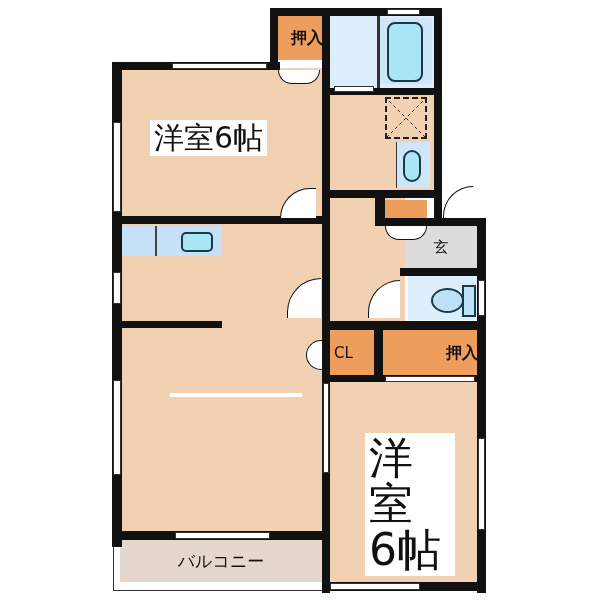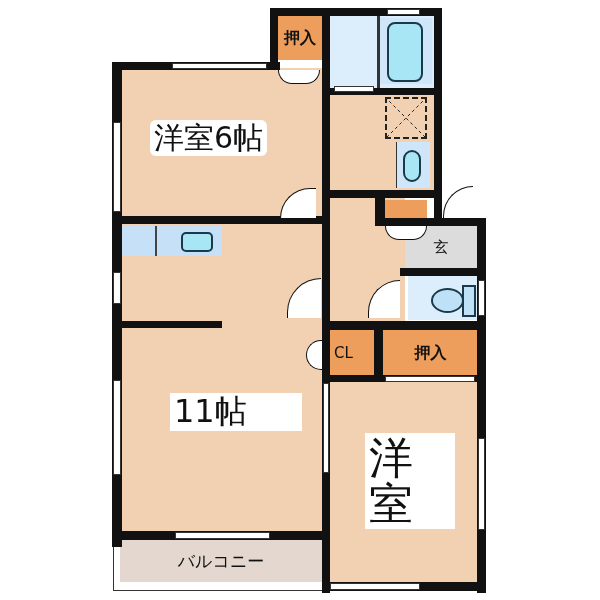--- a/index.html
+++ b/index.html
@@ -1,21 +1,21 @@
 <!DOCTYPE html>
 <html><head>
 <meta charset="utf-8">
 <style>
   html,body{margin:0;padding:0;background:#fff;}
   body{width:600px;height:600px;position:relative;overflow:hidden;font-family:"DejaVu Sans",sans-serif;}
   .abs{position:absolute;box-sizing:border-box;}
   .wall{position:absolute;background:#111;}
   .room{position:absolute;background:#f2d1b3;}
   .wet{position:absolute;background:#dceefb;}
-  .storage{position:absolute;background:#ee9e5c;display:flex;align-items:center;justify-content:center;color:#111;font-weight:bold;}
+  .storage{position:absolute;background:#ee9e5c;display:flex;align-items:center;justify-content:flex-end;color:#111;font-weight:bold;}
   .grey{position:absolute;background:#dcdcdc;}
   .label{position:absolute;background:#fff;color:#111;text-align:left;line-height:1.05;}
   .win{position:absolute;background:#fff;border:1px solid #333;box-sizing:border-box;}
   .door-arc{position:absolute;border:1.5px solid #111;background:#fff;box-sizing:border-box;}
 </style>
 </head>
 <body>
 
 <div class="room" style="left:120px;top:68px;width:205px;height:150px;"></div>
 <div class="room" style="left:120px;top:224px;width:205px;height:310px;"></div>
@@ -99,19 +99,19 @@
 <div class="door-arc" style="left:280px;top:188px;width:36px;height:30px;border-radius:36px 0 0 0;border-right:none;border-bottom:none;"></div>
 <div class="door-arc" style="left:287px;top:278px;width:34px;height:40px;border-radius:34px 0 0 0;border-right:none;border-bottom:none;"></div>
 <div class="door-arc" style="left:368px;top:280px;width:32px;height:38px;border-radius:32px 0 0 0;border-right:none;border-bottom:none;"></div>
 <div class="door-arc" style="left:443px;top:186px;width:30px;height:32px;border-radius:30px 0 0 0;border-right:none;border-bottom:none;"></div>
 <div class="door-arc" style="left:278px;top:70px;width:42px;height:14px;border-radius:0 0 20px 20px;border-top:none;"></div>
 <div class="door-arc" style="left:385px;top:226px;width:42px;height:14px;border-radius:0 0 20px 20px;border-top:none;"></div>
 <div class="door-arc" style="left:306px;top:340px;width:16px;height:30px;border-radius:16px 0 0 16px;border-right:none;"></div>
 <div class="win" style="left:385px;top:376px;width:90px;height:6px;"></div>
 <div class="win" style="left:334px;top:86px;width:40px;height:6px;"></div>
 
-<div class="label" style="left:150px;top:120px;font-size:30px;padding:2px 4px;border-radius:6px;"><span>洋室6帖</span></div>
+<div class="label" style="left:150px;top:120px;font-size:30px;padding:2px 4px;"><span>洋室6帖</span></div>
 <div class="label" style="left:170px;top:393px;width:124px;font-size:32px;padding:2px 4px;">
-  <div>11帖</div>
 </div>
 <div class="label" style="left:365px;top:433px;width:82px;font-size:44px;padding:2px 4px;">
   <div>洋室</div>
+  <div>6帖</div>
 </div>
 
 </body></html>

